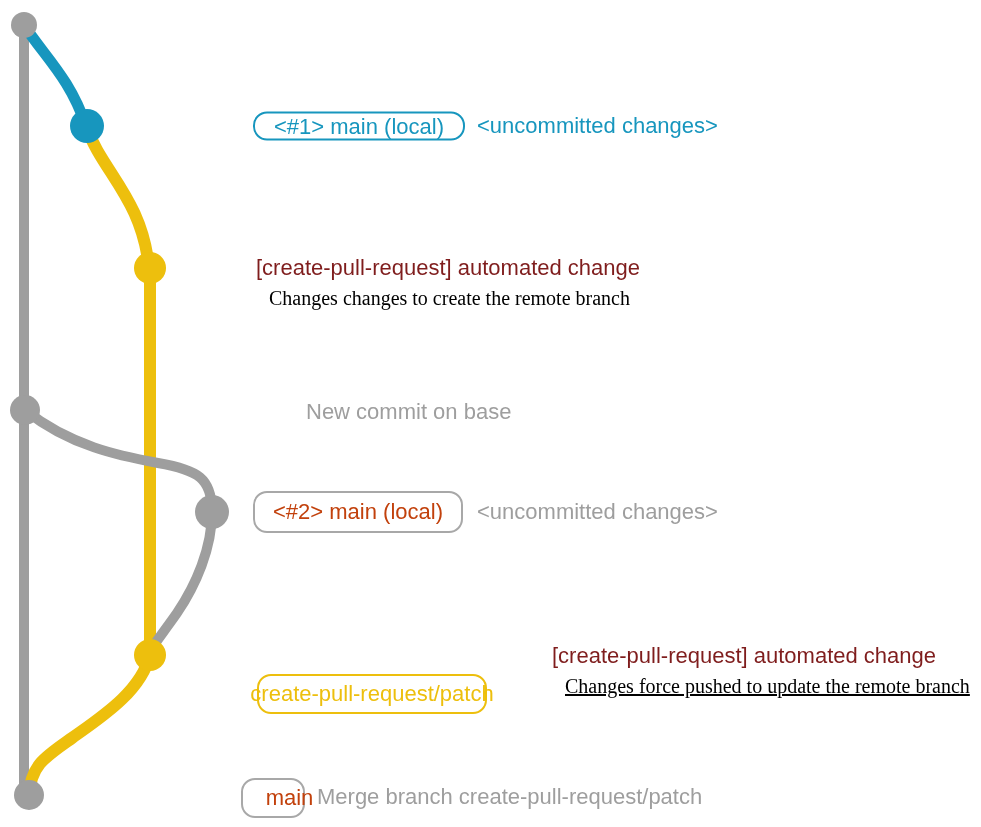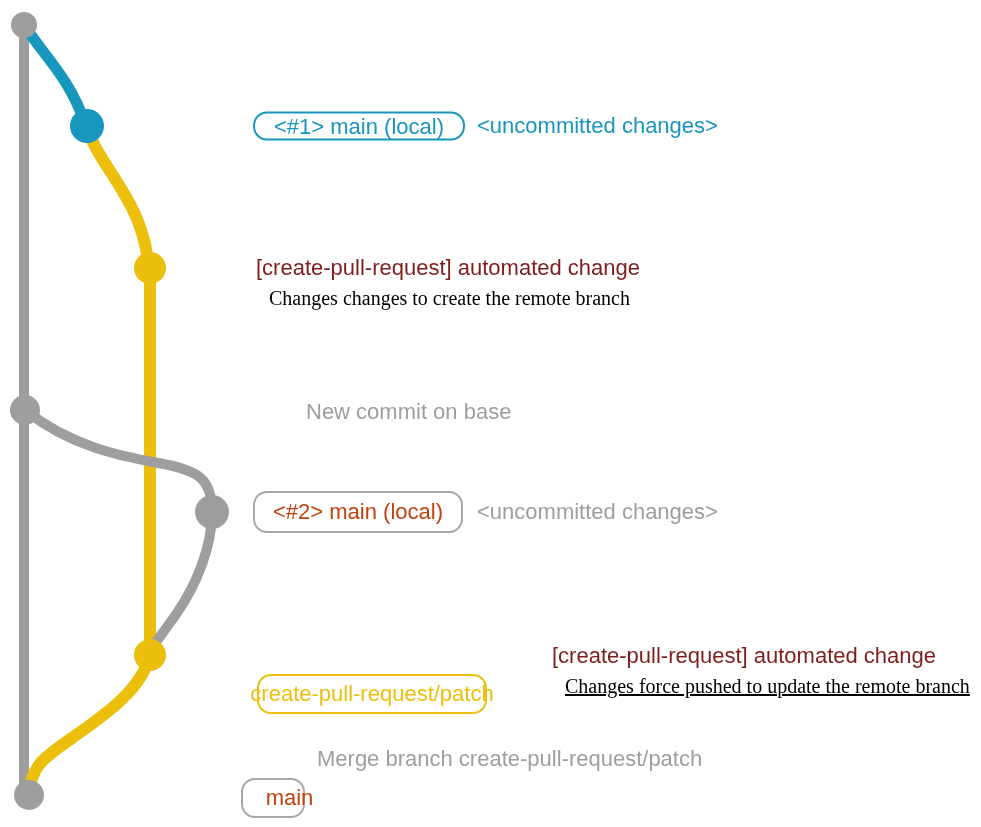--- a/index.html
+++ b/index.html
@@ -97,15 +97,15 @@
   <div class="msg c-gray" style="left:258px; top:412px;margin-left:48px;">New commit on base</div>
 
   <div class="tag t-gray" style="left:253px; top:512px; width:210px; height:42px;">&lt;#2&gt; main (local)</div>
   <div class="msg c-gray" style="left:477px; top:512px;">&lt;uncommitted changes&gt;</div>
 
   <div class="tag t-yellow" style="left:257px; top:694px; width:230px; height:40px;">create-pull-request/patch</div>
   <div class="msg c-yellow" style="left:552px; top:656px;">[create-pull-request] automated change</div>
   <div class="desc" style="left:565px; top:686px;text-decoration:underline;">Changes force pushed to update the remote branch</div>
 
   <div class="tag t-gray" style="left:241px; top:798px; width:64px; height:40px;padding-left:33px;">main</div>
-  <div class="msg c-gray" style="left:317px; top:759px;">Merge branch create-pull-request/patch</div>
+  <div class="msg c-gray" style="left:317px; top:797px;">Merge branch create-pull-request/patch</div>
 
 </div>
 
 </body></html>

